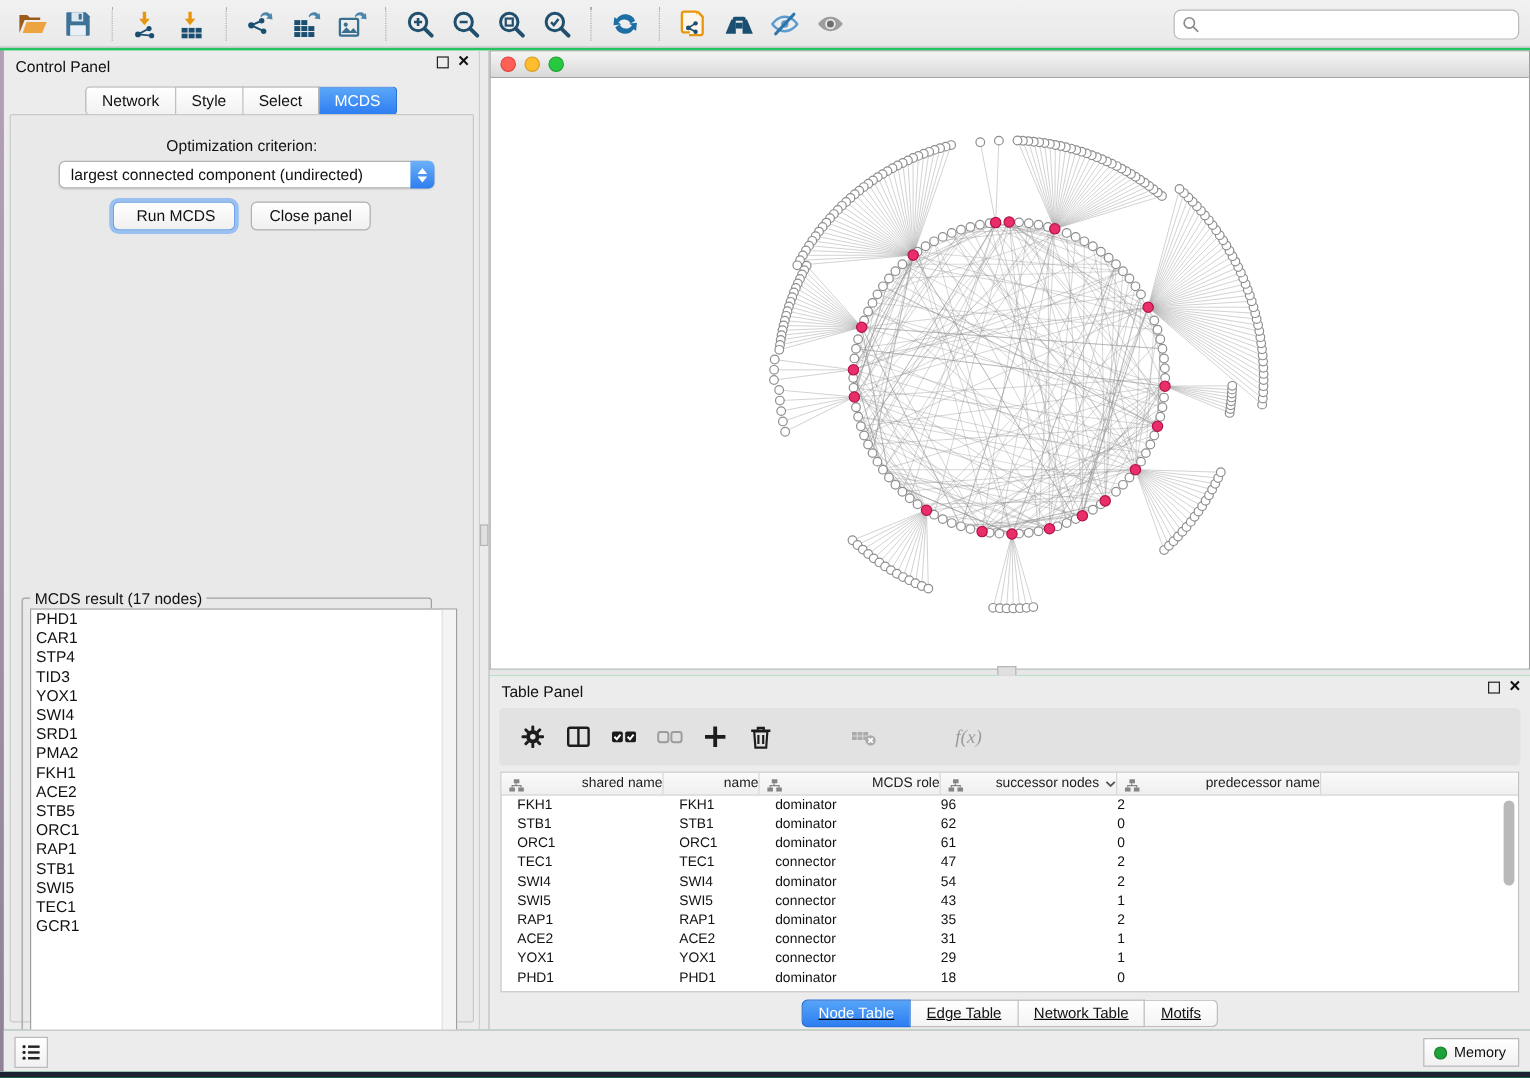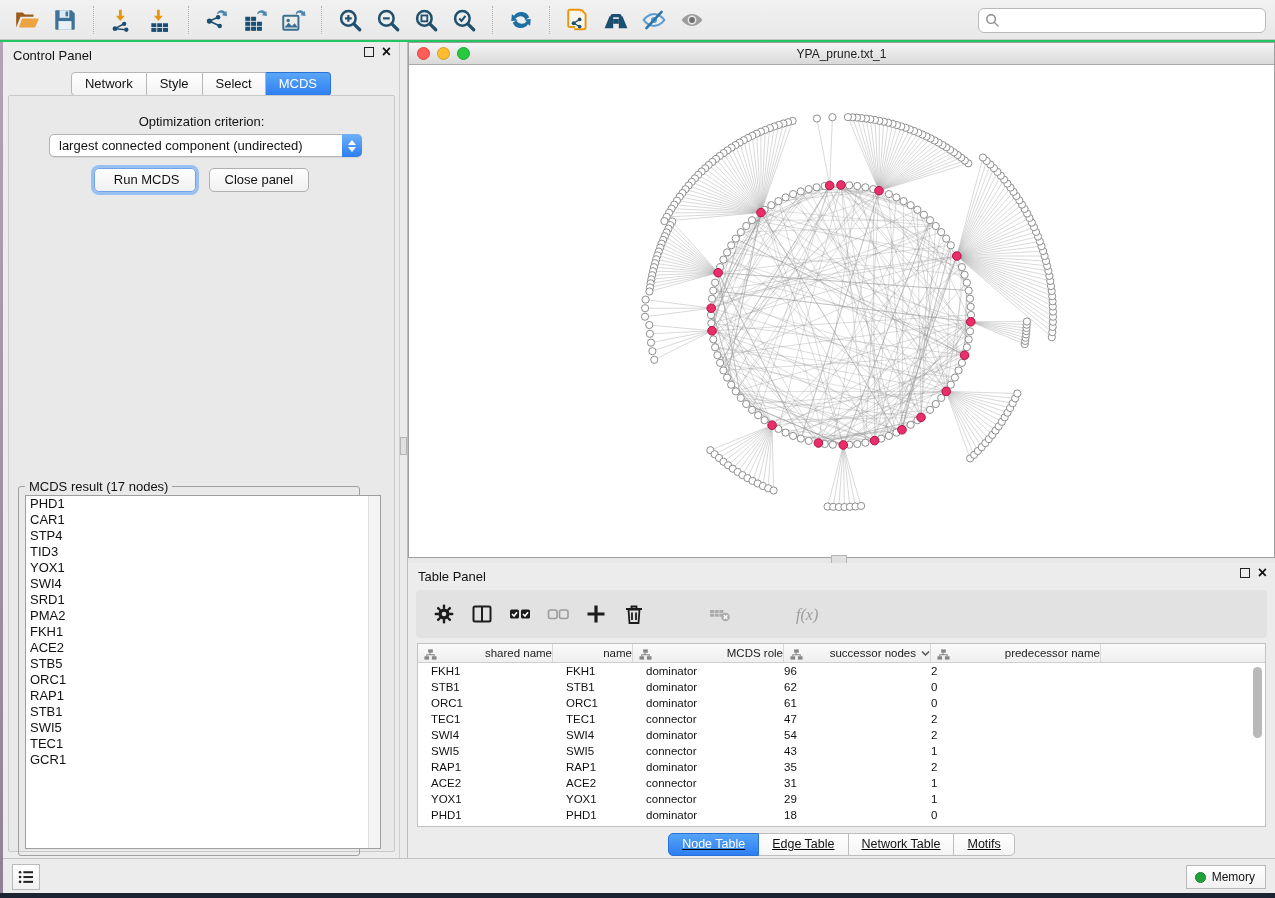--- a/index.html
+++ b/index.html
@@ -32,21 +32,21 @@
   .cp-content { position:absolute; left:5px; top:53px; width:387px; height:757px; background:#e9e9e9; border:1px solid #c9c9c9; border-radius:2px; }
   .opt-label { margin-top:18px; text-align:center; font-size:13px; color:#111; }
   .dropdown { position:absolute; left:40px; top:38px; width:313px; height:23px; background:#fff; border:1px solid #b3b3b3; border-radius:5px; display:flex; align-items:center; cursor:pointer; box-shadow:0 1px 1px rgba(0,0,0,.08); }
   .dropdown-value { flex:1; font-size:13px; padding-left:9px; color:#111; white-space:nowrap; overflow:hidden; }
   .dropdown-stepper { width:20px; height:23px; margin-right:-1px; border-radius:0 5px 5px 0; background:linear-gradient(#6cb1f9,#2d7ef0); display:flex; flex-direction:column; align-items:center; justify-content:center; gap:2px; }
   .chev-up { width:0; height:0; border-left:4px solid transparent; border-right:4px solid transparent; border-bottom:5px solid #fff; }
   .chev-dn { width:0; height:0; border-left:4px solid transparent; border-right:4px solid transparent; border-top:5px solid #fff; }
   .btn-row { position:absolute; left:0; width:100%; top:72px; display:flex; justify-content:center; gap:13px; }
   .aqua-btn { font-size:13px; color:#111; background:linear-gradient(#ffffff,#f0f0f0); border:1px solid #b0b0b0; border-radius:5px; padding:3px 15px 4px; cursor:pointer; }
   .aqua-btn.focused { box-shadow:0 0 0 3px rgba(100,165,245,.6); border-color:#6ea4e8;padding-left:19px; }
-  .mcds-fieldset { position:absolute; left:9px; top:390px; width:342px; height:370px; border:1px solid #9f9f9f; border-radius:3px; }
+  .mcds-fieldset { position:absolute; left:9px; top:402px; width:342px; height:370px; border:1px solid #9f9f9f; border-radius:3px; }
   .mcds-legend { position:absolute; left:6px; top:-8px; background:#e9e9e9; padding:0 4px; font-size:13px; color:#111; }
   .mcds-list { position:absolute; left:6px; top:8px; width:356px; height:354px; background:#fff; border:1px solid #9f9f9f; overflow:hidden; }
   .mcds-item { font-size:13px; line-height:16px; padding-left:4px; color:#111; }
   .mcds-scroll { position:absolute; right:0; top:0; width:12px; height:100%; background:#f4f4f4; border-left:1px solid #e0e0e0; }
 
   
   .v-splitter { position:absolute; left:400px; top:42px; width:8px; height:816px; background:#ebebeb; border-right:1px solid #bdbdbd; cursor:col-resize; }
   .v-grip { position:absolute; left:0; top:395px; width:7px; height:18px; background:#e0e0e0; border:1px solid #b5b5b5; }
   .h-splitter { position:absolute; left:408px; top:558px; width:867px; height:5px; background:#e7e7e7; cursor:row-resize; }
   .h-grip { position:absolute; left:423px; top:-3px; width:16px; height:9px; background:#e0e0e0; border:1px solid #b5b5b5; }
@@ -313,21 +313,20 @@
       </div>
     </div>
   </div>
 
   <div class="v-splitter">
       <div class="v-grip"></div>
     </div>
 
   <div class="network-panel">
     <div class="net-titlebar">
-      <span class="net-title">YPA_prune.txt_1</span>
       <span class="traffic">
         <span class="light red"></span>
         <span class="light yellow"></span>
         <span class="light green"></span>
       </span>
     </div>
     <div class="net-canvas">
       <svg id="netSvg" width="865" height="492" viewBox="0 0 865 492">
           <g>
             <line x1="352.0" y1="147.6" x2="303.0" y2="233.7" stroke="#909090" stroke-width="0.8" stroke-opacity="0.4"></line>

